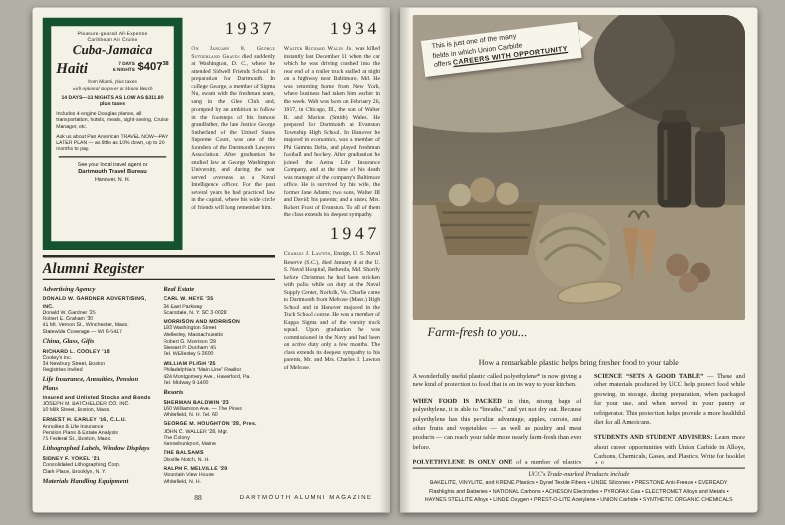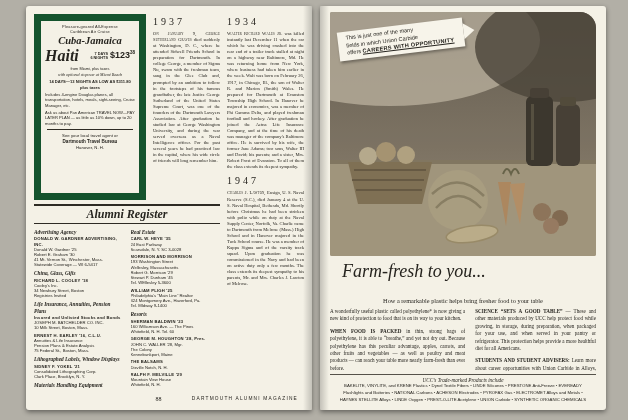--- a/index.html
+++ b/index.html
@@ -19,38 +19,38 @@
   .lp-lefttwo{width:186px;display:flex;flex-direction:column;}
   .lp-toprow{display:flex;gap:7px;height:186px;overflow:hidden;}
   .col{flex:1;overflow:hidden;}
   .c3{flex:1;overflow:hidden;}
 
   .ad{width:112px;box-sizing:border-box;border:7px solid #14532d;padding:3px 4px;
     font-family:"Liberation Sans",sans-serif;font-size:4.2px;line-height:1.3;text-align:center;height:100%;overflow:hidden;}
   .ad-k{font-size:3.9px;letter-spacing:.2px;}
   .ad-title{font-family:"Liberation Serif",serif;font-style:italic;font-weight:bold;font-size:10.5px;line-height:1.05;margin-top:1px;}
   .ad-row{display:flex;align-items:center;justify-content:space-between;margin:1px 0;}
-  .ad-row .t2{font-size:16px;}
+  .ad-row .t2{font-size:12px;}
   .ad-price-wrap{display:flex;align-items:center;gap:2px;}
   .ad-dn{font-size:3.8px;font-weight:bold;text-align:right;line-height:1.2;}
   .ad-price{font-size:9px;font-weight:bold;}
   .ad-price sup{font-size:4.5px;}
   .ad-from{font-size:3.9px;}
   .ad-stop{font-style:italic;font-size:4.1px;margin:1px 0;font-family:"Liberation Serif",serif;}
   .ad-alt{font-weight:bold;font-size:4.1px;margin:2px 0;}
   .ad-inc,.ad-pay{font-size:4.1px;text-align:left;margin:2px 0;}
   .ad-rule{border-top:1px solid #2e2b24;margin:3px 2px;}
   .ad-agent{font-size:4.3px;line-height:1.35;}
   .ad-agent .b{font-weight:bold;font-size:4.6px;}
 
-  .yr{text-align:left;font-size:10px;letter-spacing:3px;margin:2px 0 4px;}
+  .yr{text-align:right;font-size:14px;letter-spacing:3px;margin:2px 0 4px;}
   .obit{font-size:4.6px;line-height:1.32;text-align:justify;margin:0 0 5px;}
   .sc{font-variant:small-caps;letter-spacing:.2px;}
 
-  .reg-head{text-align:center;margin:4px 0 2px;}
+  .reg-head{text-align:left;margin:4px 0 2px;}
   .reg-rule{border-top:1px solid #2e2b24;}
   .reg-rule.thick{border-top-width:2px;}
   .reg-title{font-style:italic;font-weight:bold;font-size:12px;padding:1px 0;}
   .reg-cols{display:flex;gap:7px;flex:1;overflow:hidden;}
   .reg-col{flex:1;font-family:"Liberation Sans",sans-serif;font-size:4.2px;line-height:1.22;overflow:hidden;}
   .reg-cat{font-family:"Liberation Serif",serif;font-style:italic;font-weight:bold;font-size:5.3px;margin:3px 0 1px;}
   .reg-block{margin-bottom:2.5px;}
   .reg-line.first{font-weight:bold;letter-spacing:.2px;}
 
   .lp-footer{position:absolute;left:8px;right:14px;bottom:4px;height:10px;font-size:5px;}
@@ -61,21 +61,21 @@
   .rp-inner{padding:6px 10px 4px;height:100%;box-sizing:border-box;display:flex;flex-direction:column;}
   .illus{position:relative;height:244px;border-radius:2px 16px 2px 2px;overflow:hidden;flex:none;}
   .illus svg{display:block;width:100%;height:100%;}
   .banner{position:absolute;top:13px;left:8px;transform:rotate(-7deg);background:#f7f4ea;
     padding:3px 10px 3px 8px;font-family:"Liberation Sans",sans-serif;font-size:5.6px;line-height:1.35;
     box-shadow:1px 2px 3px rgba(0,0,0,.35);white-space:nowrap;}
   .banner::after{content:"";position:absolute;right:-11px;top:50%;margin-top:-8px;
     border-left:11px solid #f7f4ea;border-top:8px solid transparent;border-bottom:8px solid transparent;}
   .banner .u{font-weight:bold;text-decoration:underline;letter-spacing:.3px;}
 
-  .caption{font-style:italic;font-size:18px;margin:5px 0 15px;padding-left:12px;flex:none;}
+  .caption{font-style:italic;font-size:10px;margin:5px 0 15px;padding-left:12px;flex:none;}
   .subcap{text-align:center;font-size:6.3px;margin-bottom:4px;flex:none;}
   .rp-cols{display:flex;gap:10px;flex:1;overflow:hidden;}
   .rp-col{font-size:5.1px;line-height:1.45;text-align:justify;overflow:hidden;}
   .rp-col.lcol{flex:1.12;}
   .rp-col.rcol{flex:1;display:flex;flex-direction:column;}
   .para{margin:0 0 5px;}
   .lead{font-weight:bold;}
 
   .products-intro{font-style:italic;font-size:5.2px;text-align:center;margin-top:3px;
     border-top:1px solid #55524a;padding-top:2px;flex:none;}
@@ -97,21 +97,21 @@
             <div class="ad-k">Pleasure-geared All-Expense</div>
             <div class="ad-k">Caribbean Air Cruise</div>
             <div class="ad-title">Cuba-Jamaica</div>
             <div class="ad-row">
               <div class="ad-title t2">Haiti</div>
               <div class="ad-price-wrap">
                 <div class="ad-dn">
                   <div>7 DAYS</div>
                   <div>6 NIGHTS</div>
                 </div>
-                <div class="ad-price"><span>$123</span><sup>38</sup></div>
+                <div class="ad-price"><span>$407</span><sup>38</sup></div>
               </div>
             </div>
             <div class="ad-from">from Miami, plus taxes</div>
             <div class="ad-stop">with optional stopover at Miami Beach</div>
             <div class="ad-alt">14 DAYS—13 NIGHTS AS LOW AS $311.80 plus taxes</div>
             <div class="ad-inc">Includes 4-engine Douglas planes, all transportation, hotels, meals, sight-seeing, Cruise Manager, etc.</div>
             <div class="ad-pay">Ask us about Pan American TRAVEL NOW—PAY LATER PLAN — as little as 10% down, up to 20 months to pay.</div>
             <div class="ad-rule"></div>
             <div class="ad-agent">
               <div>See your local travel agent or</div>

